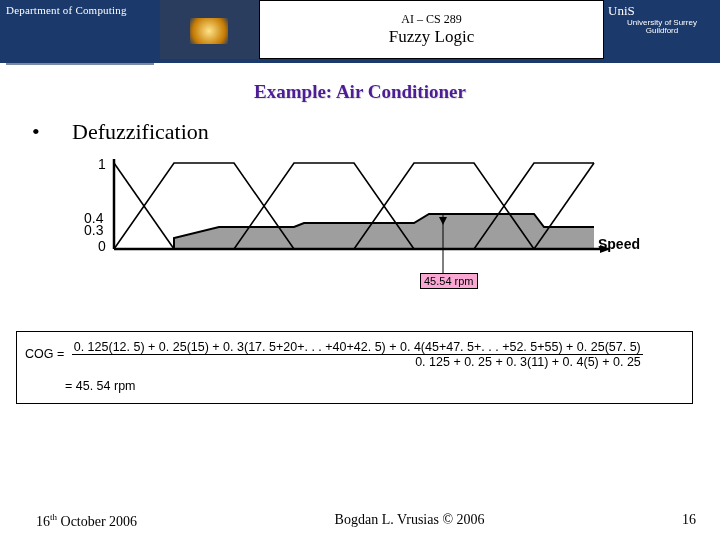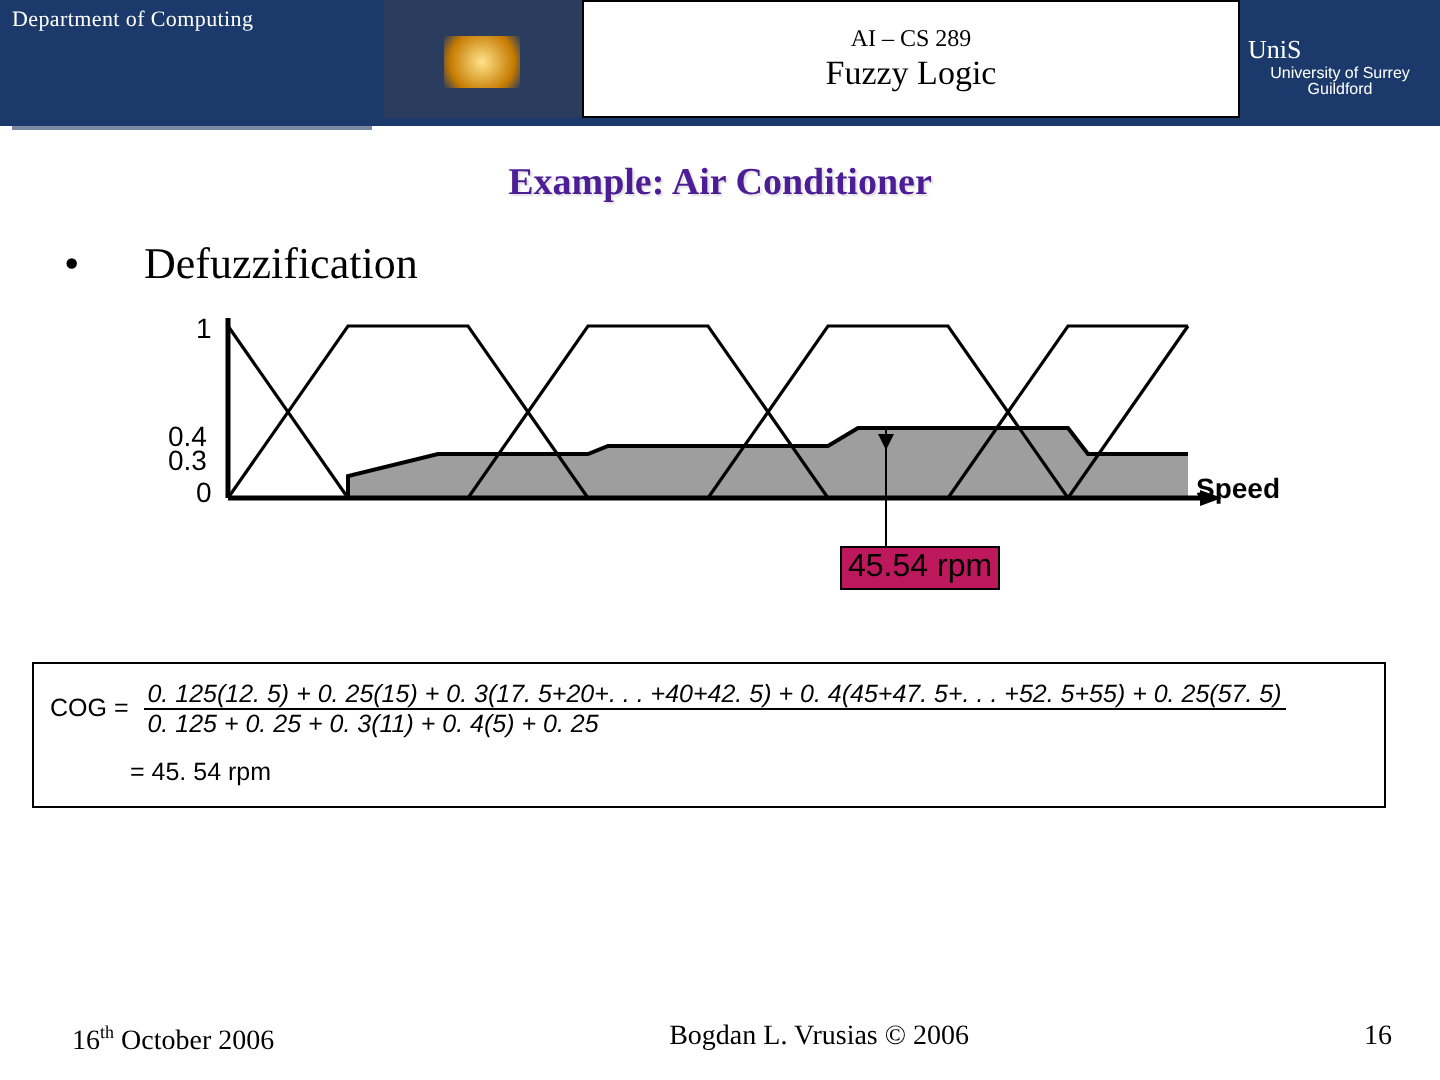--- a/index.html
+++ b/index.html
@@ -11,21 +11,21 @@
     position: relative;
     overflow: hidden;
   }
   .header {
     display: flex;
     width: 100%;
     height: 63px;
     border-bottom: 4px solid #1b3a6b;
   }
   .hdr-left {
-    width: 192px;
+    width: 160px;
     background: #1b3a6b;
     color: #fff;
     font-family: Georgia, serif;
     font-size: 11px;
     padding: 4px 6px;
     display: flex;
     flex-direction: column;
     gap: 44px;
   }
   .hdr-left .dept { letter-spacing: 0.2px; }
@@ -52,26 +52,26 @@
     border-left: none;
     display: flex;
     flex-direction: column;
     align-items: center;
     justify-content: center;
     font-family: "Times New Roman", serif;
   }
   .hdr-title .t1 { font-size: 12px; }
   .hdr-title .t2 { font-size: 17px; }
   .hdr-right {
-    width: 100px;
+    width: 116px;
     background: #1b3a6b;
     color: #fff;
     font-family: Arial, sans-serif;
     font-size: 10px;
-    padding: 17px 4px;
+    padding: 3px 4px;
   }
   .hdr-right .unis { font-family: Georgia, serif; font-size: 13px; }
   .hdr-right .uos { font-size: 8px; line-height: 1; text-align: center; }
 
   .slide-title {
     text-align: center;
     font-family: "Times New Roman", serif;
     font-size: 19px;
     font-weight: bold;
     color: #4c1d95;
@@ -96,38 +96,37 @@
   .chart-label {
     position: absolute;
     font-family: Arial, Helvetica, sans-serif;
     font-size: 14px;
     line-height: 1;
   }
   .out-box {
     position: absolute;
     border: 1px solid #000;
     font-family: Arial, Helvetica, sans-serif;
-    font-size: 16px;
+    font-size: 11px;
     padding: 1px 3px;
-    background: #be185d;
+    background: #f9a8d4;
   }
 
   .cog-box {
     border: 1px solid #000;
     margin: 34px 27px 0 16px;
     padding: 8px 8px 10px 8px;
     font-family: Arial, Helvetica, sans-serif;
     font-size: 12.5px;
   }
   .cog-box .frac {
     display: inline-block;
     vertical-align: middle;
-    text-align: left;
+    text-align: right;
     margin-left: 4px;
-    font-style: italic;
   }
   .cog-box .frac .num { border-bottom: 1px solid #000; padding: 0 2px; }
   .cog-box .frac .den { padding: 0 2px; }
   .cog-box .res { margin-top: 10px; margin-left: 40px; }
 
   .footer {
     position: absolute;
     bottom: 10px;
     left: 0;
     width: 100%;

